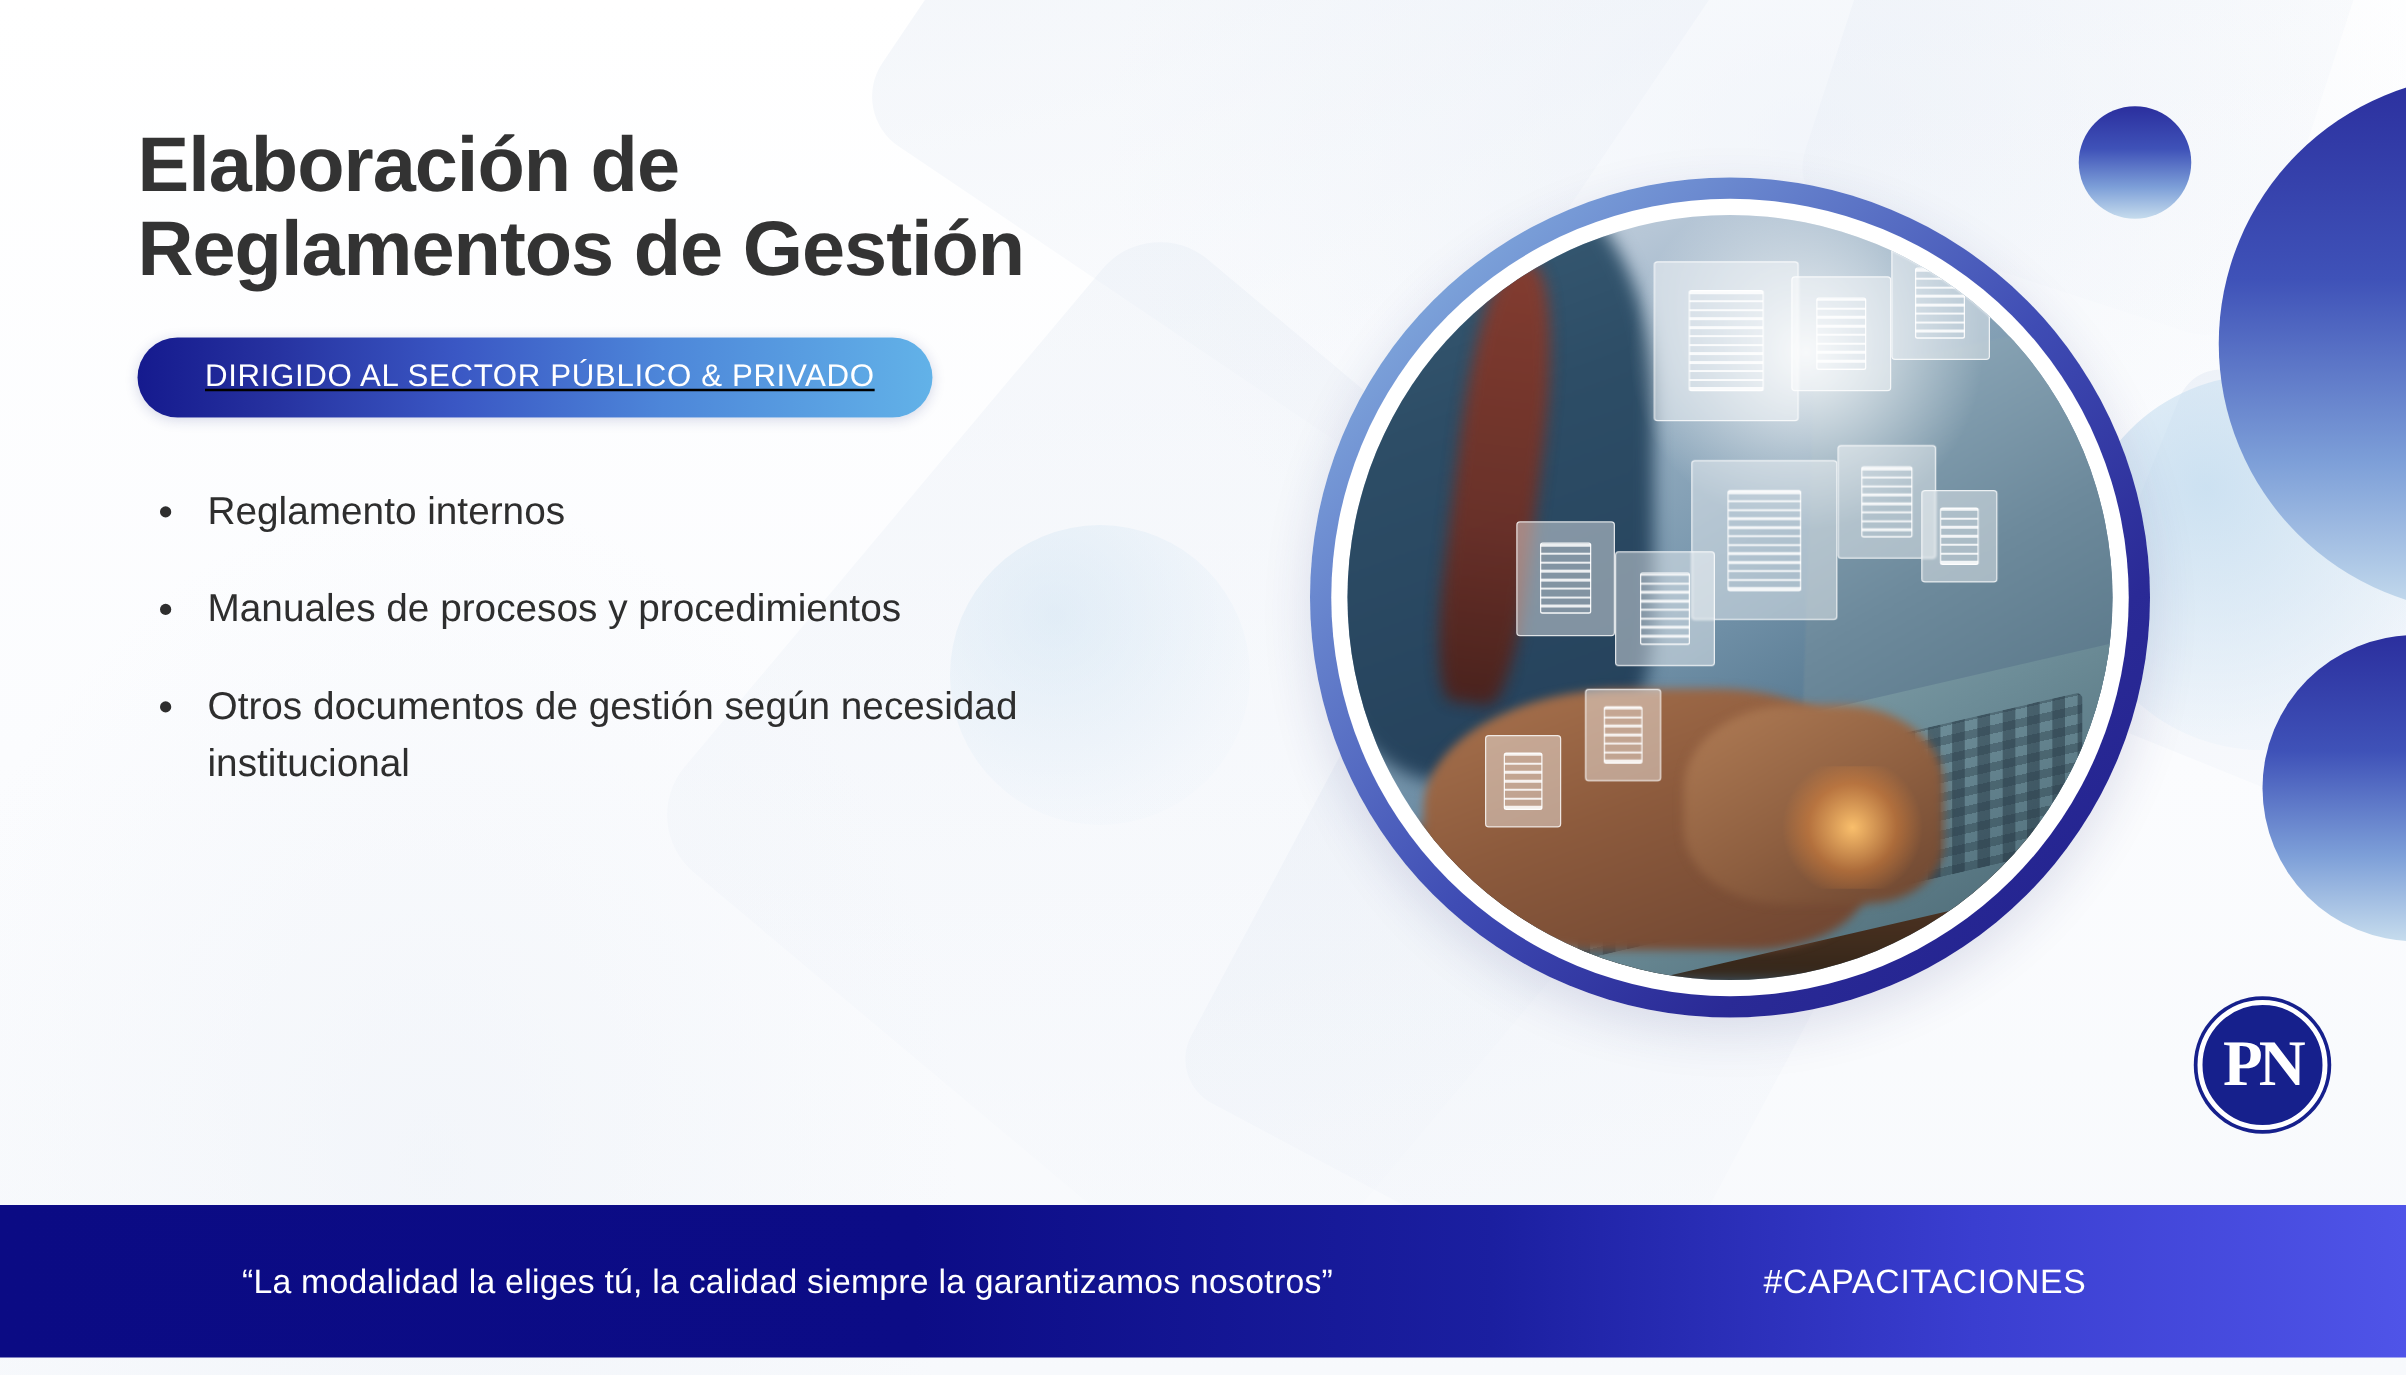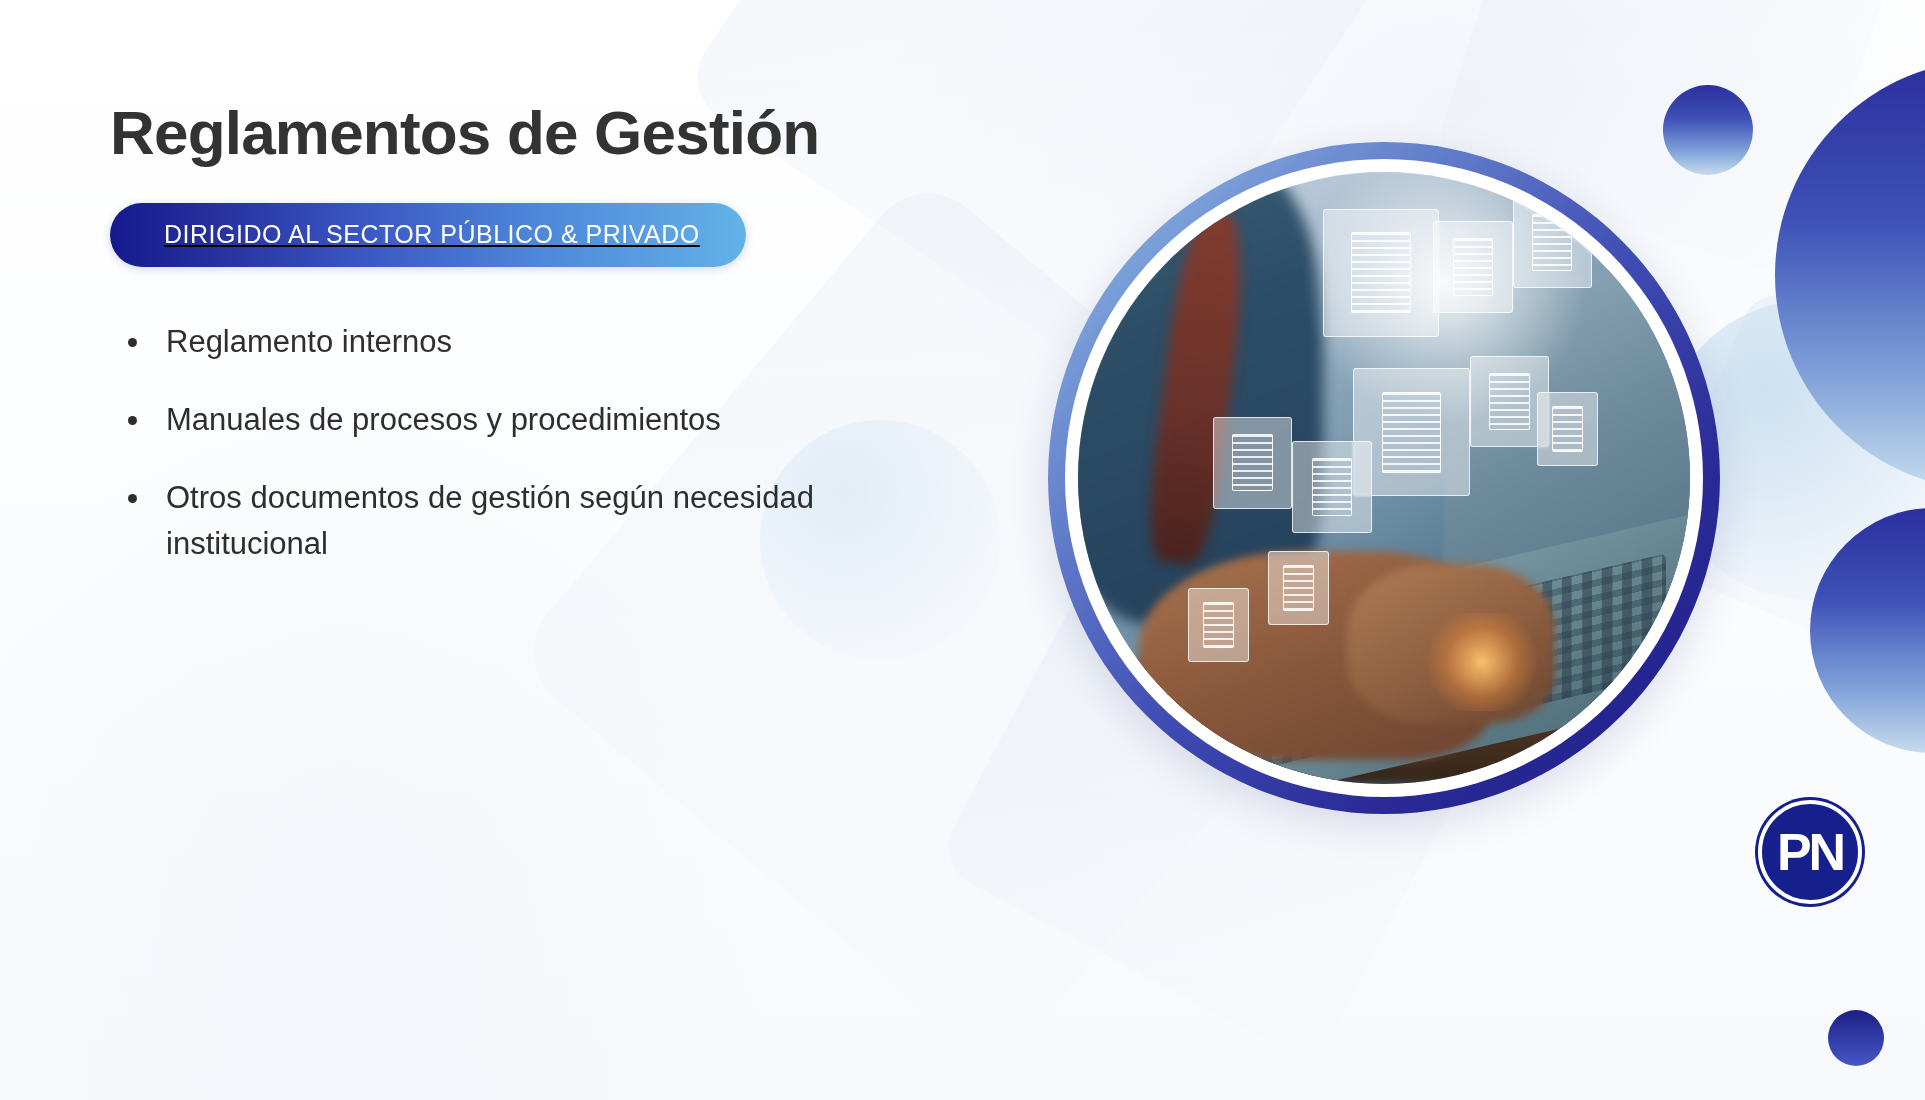--- a/index.html
+++ b/index.html
@@ -238,21 +238,21 @@
     background:#16208c;
     border:4px solid #ffffff;
     box-shadow:0 0 0 3px #16208c;
     display:flex; align-items:center; justify-content:center;
   }
   .logo-text {
     color:#ffffff;
     font-size:52px;
     font-weight:700;
     letter-spacing:-3px;
-    font-family:Liberation Sans, sans-serif;
+    font-family:Liberation Serif, serif;
     line-height:1;
   }
 
   
   .footer {
     position:absolute;
     left:0; bottom:14px;
     width:1925px; height:122px;
     background:linear-gradient(90deg,#0b0b84 0%,#0c0c86 38%,#1b1fa0 62%,#3a3ed0 82%,#4f54e8 100%);
     display:flex;
@@ -326,29 +326,34 @@
     </div>
   </div>
 
   <div class="logo">
     <span class="logo-text">PN</span>
   </div>
 
   <div class="content">
 
     <h1 class="title">
+      <span class="line">Elaboración de</span>
       <span class="line">Reglamentos de Gestión</span>
     </h1>
 
     <div class="badge">
       <span class="badge-text">DIRIGIDO AL SECTOR PÚBLICO &amp; PRIVADO</span>
     </div>
 
     <ul class="bullets">
       <li class="bullet">Reglamento internos</li>
       <li class="bullet">Manuales de procesos y procedimientos</li>
       <li class="bullet">Otros documentos de gestión según necesidad institucional</li>
     </ul>
 
   </div>
 
+  <div class="footer">
+    <div class="footer-quote">“La modalidad la eliges tú, la calidad siempre la garantizamos nosotros”</div>
+    <div class="footer-tag">#CAPACITACIONES</div>
+  </div>
 
 </div>
 
 </body></html>

